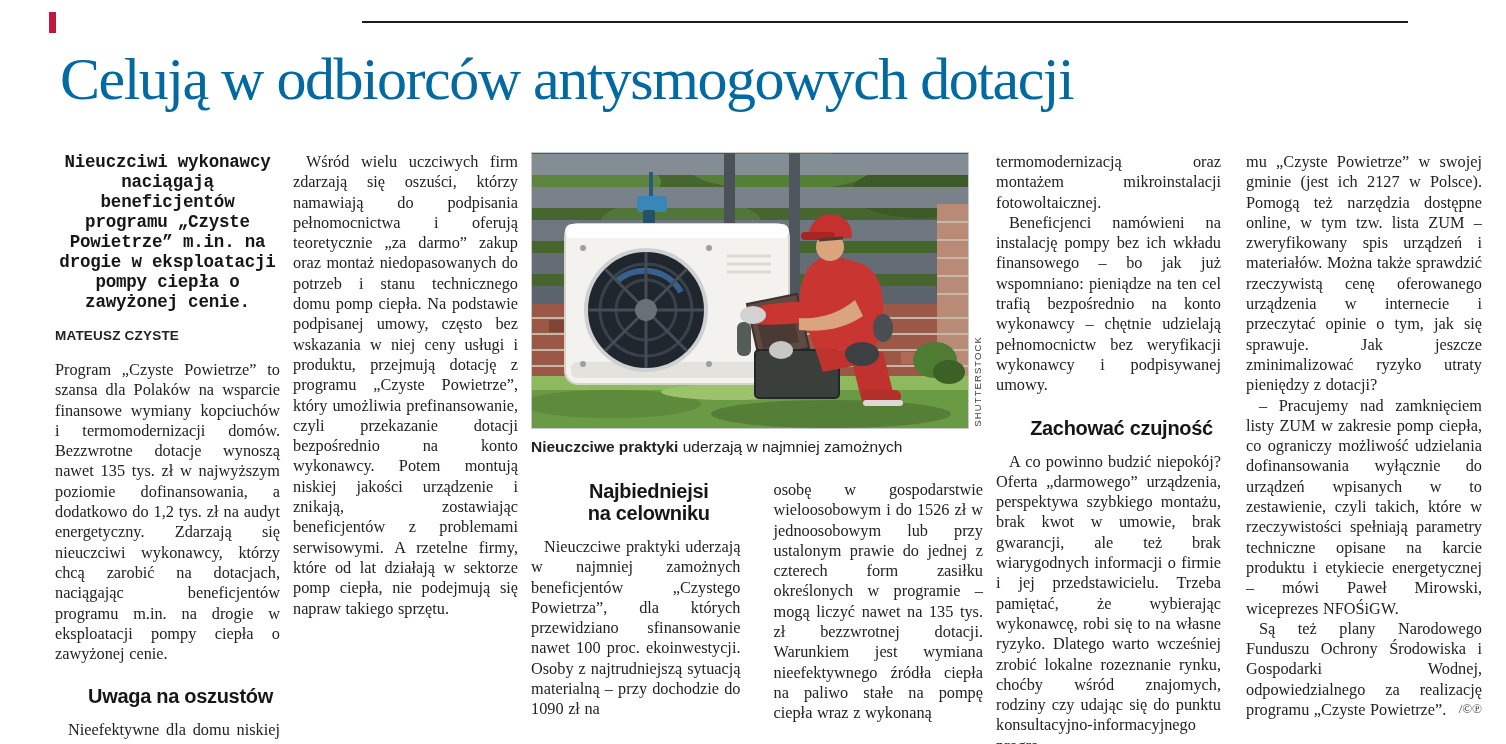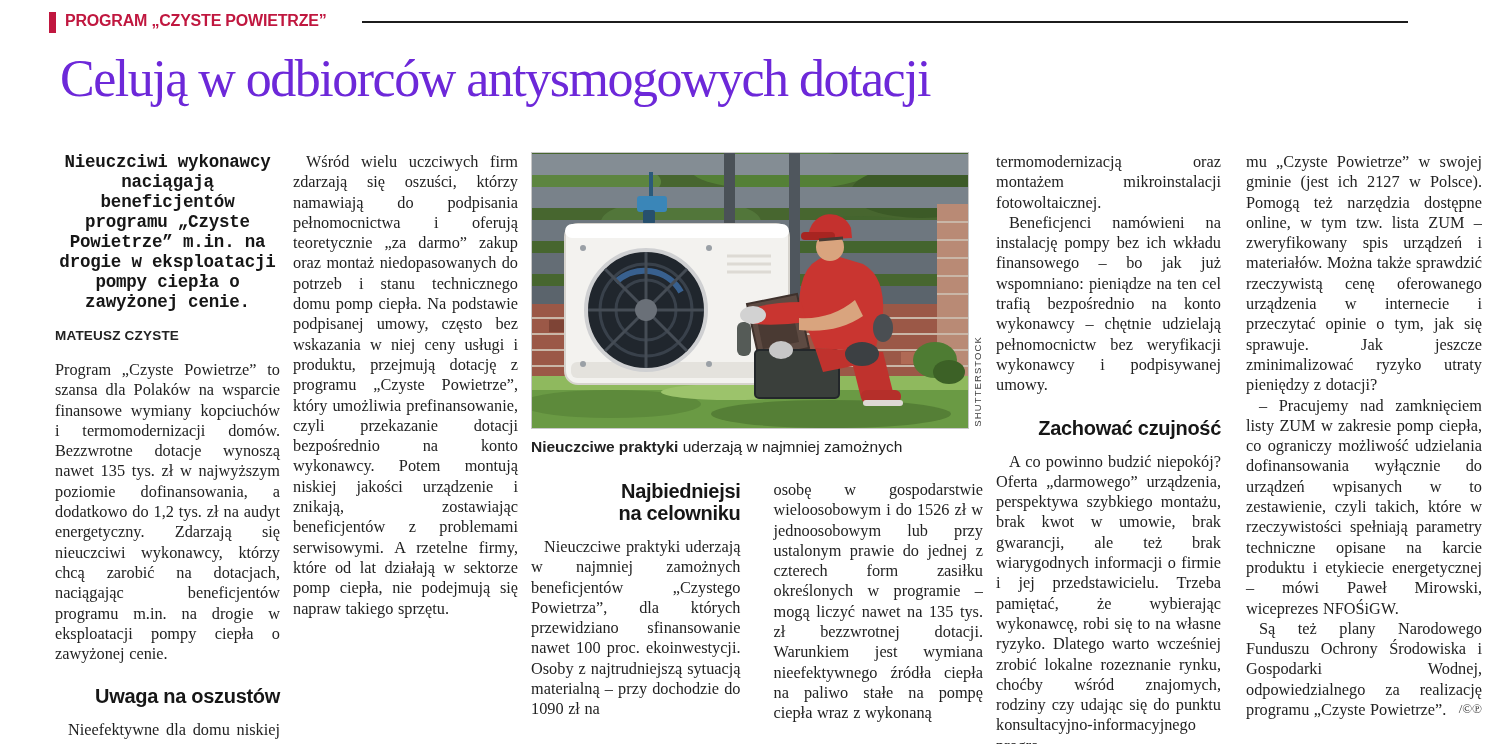--- a/index.html
+++ b/index.html
@@ -22,21 +22,21 @@
   }
   .kicker-rule {
     position:absolute; left:362px; top:21px; width:1046px; height:2px;
     background:#1c1c1c;
   }
 
   
   .headline {
     position:absolute; left:60px; top:44px; width:1390px;
     font-family:"Liberation Serif", serif; font-weight:400;
-    font-size:52px; line-height:70px; letter-spacing:-1.5px; color:#6d28d9;
+    font-size:60px; line-height:70px; letter-spacing:-1.5px; color:#0369a1;
     white-space:nowrap;
   }
 
   
   .content {
     position:absolute; left:55px; top:152px; width:1392px;
     display:flex; gap:13px; align-items:flex-start;
   }
   .col { flex:0 0 auto; }
   .c1 { width:225px; }
@@ -58,21 +58,21 @@
     letter-spacing:-0.2px; margin-bottom:16px; text-align:center;
   }
   .byline {
     font-size:13.5px; font-weight:700; letter-spacing:0.2px; color:#222;
     margin-bottom:17px;
   }
   .subhead {
     font-family:"Liberation Sans", sans-serif;
     font-size:20px; line-height:22px; font-weight:700; color:#161616;
     letter-spacing:-0.3px; padding-left:26px;
-    margin:21px 0 13px 0; white-space:pre-line; text-align:right;
+    margin:21px 0 13px 0; white-space:pre-line; text-align:center;
   }
   .subhead.first { margin-top:24px; }
 
   
   .photo-frame { position:relative; width:452px; }
   .photo-svg { display:block; width:438px; height:277px; }
   .photo-credit {
     position:absolute; right:0px; bottom:2px;
     writing-mode:vertical-rl; transform:rotate(180deg);
     font-size:9.5px; letter-spacing:1.1px; color:#3d3d3d; font-weight:400;
@@ -90,21 +90,20 @@
     text-align:right; font-family:"Liberation Serif", serif;
     font-size:13px; color:#3a3a3a; margin-top:-19px;
   }
 </style>
 </head>
 <body>
 
 <div class="page">
 
   <div class="kicker-bar"></div>
-  <div class="kicker-label">PROGRAM „CZYSTE POWIETRZE”</div>
   <div class="kicker-rule"></div>
 
   <h1 class="headline">Celują w odbiorców antysmogowych dotacji</h1>
 
   <div class="content">
 
     <div class="col c1">
       <p class="lead">Nieuczciwi wykonawcy naciągają beneficjentów programu „Czyste Powietrze” m.in. na drogie w eksploatacji pompy ciepła o zawyżonej cenie.</p>
       <p class="byline">MATEUSZ CZYSTE</p>
       <p class="body-p">Program „Czyste Powietrze” to szansa dla Polaków na wsparcie finansowe wymiany kopciuchów i termomodernizacji domów. Bezzwrotne dotacje wynoszą nawet 135 tys. zł w najwyższym poziomie dofinansowania, a dodatkowo do 1,2 tys. zł na audyt energetyczny. Zdarzają się nieuczciwi wykonawcy, którzy chcą zarobić na dotacjach, naciągając beneficjentów programu m.in. na drogie w eksploatacji pompy ciepła o zawyżonej cenie.</p>

